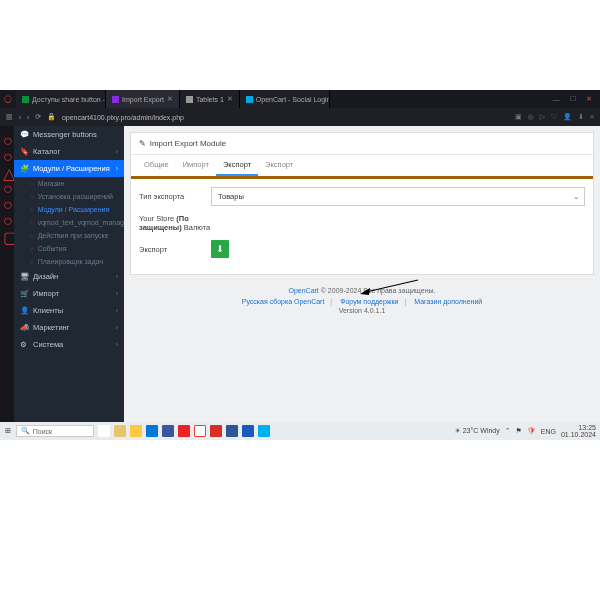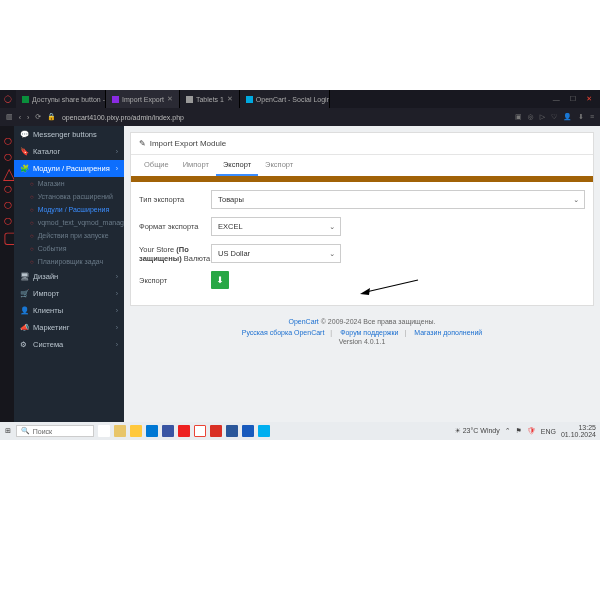--- a/index.html
+++ b/index.html
@@ -29,21 +29,21 @@
 .sb-item.act { background:#0d6efd; color:#fff; }
 .sb-item .ico { width:8px; display:inline-block; }
 .sb-item .chev { margin-left:auto; color:#6a7a88; font-size:7px;}
 .sb-sub { padding:3px 6px 3px 16px; color:#6a7a88; font-size:7px; display:flex; align-items:center; gap:4px;}
 .sb-sub.act { color:#3a8dff; }
 .sb-sub .dot { color:#c33; font-size:6px; }
 
 .content { flex:1; background:#eef0f2; padding:6px; overflow:hidden; }
 .panel { background:#fff; border:1px solid #ddd; }
 .panel-h { padding:6px 8px; border-bottom:1px solid #e5e5e5; font-size:8px; color:#444; display:flex; align-items:center; gap:4px;}
-.tabs { display:flex; font-size:7.5px; color:#888; border-bottom:6px solid #a16207; padding:0 6px;}
+.tabs { display:flex; font-size:7.5px; color:#888; border-bottom:3px solid #a16207; padding:0 6px;}
 .tabs div { padding:5px 7px; }
 .tabs .on { color:#333; border-bottom:2px solid #3a8dff; }
 .form { padding:8px; }
 .row { display:flex; align-items:center; margin-bottom:8px; font-size:7.5px; }
 .row .lbl { width:72px; color:#444; }
 .row .lbl b { font-weight:600; }
 .sel { flex:1; border:1px solid #ccc; padding:4px 6px; font-size:7.5px; color:#333; background:#fff; position:relative; }
 .sel.sm { flex:0 0 130px; }
 .sel .car { position:absolute; right:5px; top:5px; color:#555; font-size:7px;}
 .dlbtn { width:18px; height:18px; background:#28a745; color:#fff; display:inline-flex; align-items:center; justify-content:center; font-size:9px; margin-right:4px; border-radius:1px; flex-shrink:0;}
@@ -209,26 +209,21 @@
           <div>Импорт</div>
           <div class="on">Экспорт</div>
           <div>Экспорт</div>
         </div>
         <div class="form">
           <div class="row">
             <div class="lbl">Тип экспорта</div>
             <div class="sel"><span>Товары</span><span class="car">⌄</span></div>
           </div>
           <div class="row">
-            <div class="lbl">Формат экспорта</div>
-            <div class="sel sm"><span>EXCEL</span><span class="car">⌄</span></div>
-          </div>
-          <div class="row">
             <div class="lbl"><span>Your Store </span><b>(По защищены)</b><span> Валюта</span></div>
-            <div class="sel sm"><span>US Dollar</span><span class="car">⌄</span></div>
           </div>
           <div class="row">
             <div class="lbl">Экспорт</div>
             <span class="dlbtn">
                 <span>⬇</span>
               </span>
           </div>
         </div>
       </div>
 

